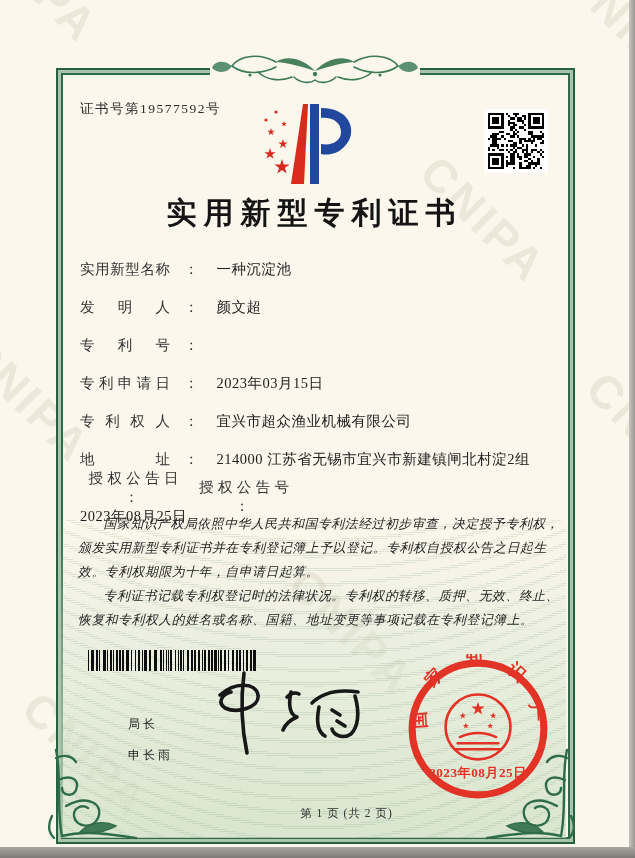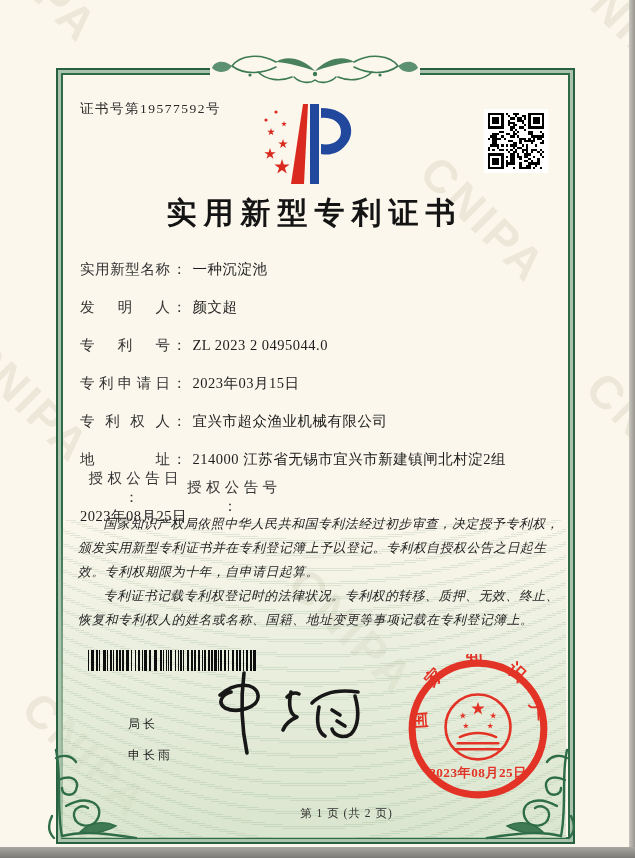--- a/index.html
+++ b/index.html
@@ -42,21 +42,21 @@
   .logo{position:absolute;left:258px;top:100px;}
   .qr-card{
     position:absolute;left:484px;top:109px;width:64px;height:64px;background:#fff;
     display:flex;align-items:center;justify-content:center;
   }
   .title{
     position:absolute;left:0;top:193px;width:629px;text-align:center;
     font-size:30px;font-weight:700;letter-spacing:7px;color:#141414;
   }
   .fields{position:absolute;left:80px;top:250px;width:480px;}
-  .frow{height:38px;display:flex;align-items:center;font-size:14.5px;color:#222;}
+  .frow{height:38px;display:flex;align-items:center;font-size:14.5px;color:#222;gap:12px;}
   .flabel{
     display:inline-block;width:90px;
     text-align:justify;text-align-last:justify;
     color:#333;
   }
   .fcolon{margin:0 6px 0 2px;color:#333;}
   .fvalue{color:#1d1d1d;letter-spacing:.5px;}
   .fgroup{display:flex;align-items:center;flex-direction:column;}
   .fgroup.second{}
   .paras{
@@ -388,21 +388,20 @@
         <span class="fvalue">一种沉淀池</span>
       </div>
       <div class="frow">
         <span class="flabel">发明人</span>
           <span class="fcolon">：</span>
         <span class="fvalue">颜文超</span>
       </div>
       <div class="frow">
         <span class="flabel">专利号</span>
           <span class="fcolon">：</span>
-        <span class="fvalue">ZL 2023 2 0495044.0</span>
       </div>
       <div class="frow">
         <span class="flabel">专利申请日</span>
           <span class="fcolon">：</span>
         <span class="fvalue">2023年03月15日</span>
       </div>
       <div class="frow">
         <span class="flabel">专利权人</span>
           <span class="fcolon">：</span>
         <span class="fvalue">宜兴市超众渔业机械有限公司</span>

